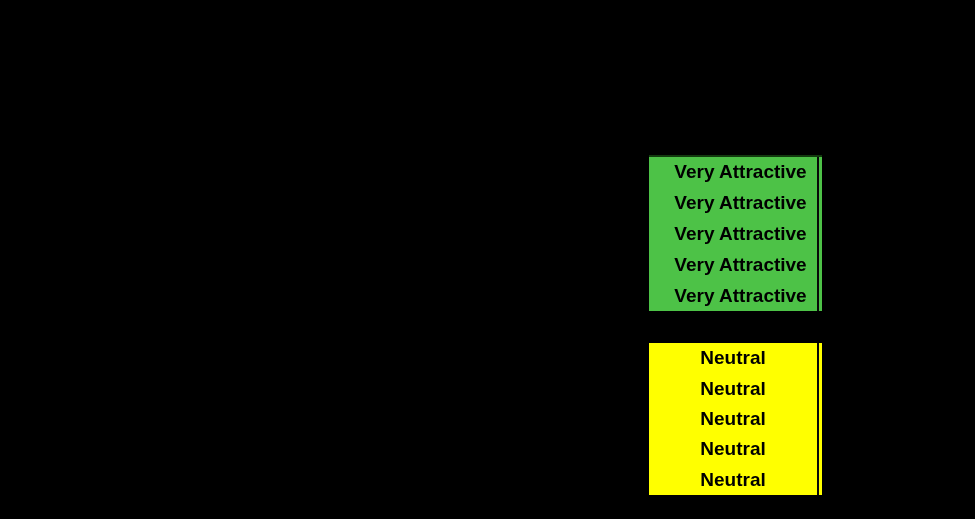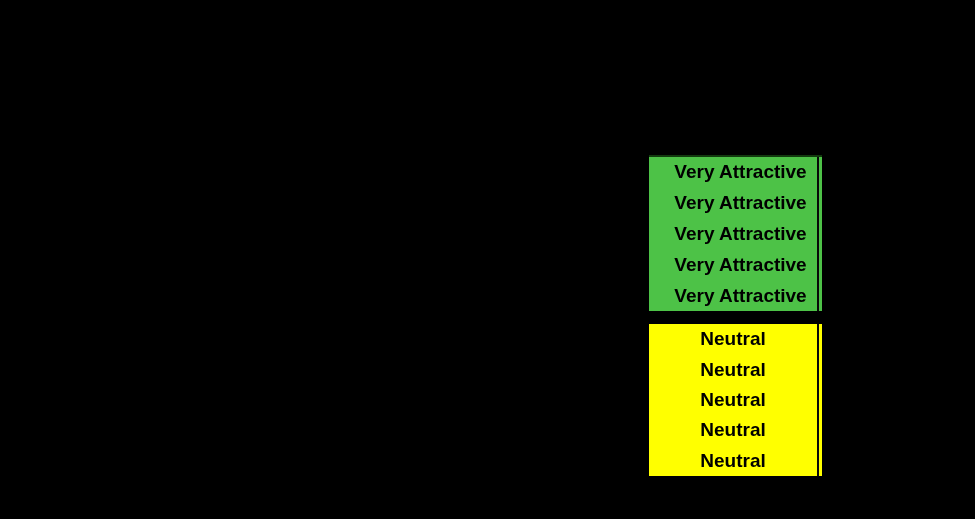--- a/index.html
+++ b/index.html
@@ -21,21 +21,21 @@
     width: 173px;
     box-sizing: border-box;
   }
   .cell-block.green {
     top: 155px;
     height: 156px;
     background: var(--green-fill, #4DC247);
     border-top: 2px solid var(--green-border, #123A0E);
   }
   .cell-block.yellow {
-    top: 324px;
+    top: 343px;
     height: 152px;
     background: var(--yellow-fill, #FFFF00);
   }
   
   .grid-line {
     position: absolute;
     top: 0;
     bottom: 0;
     right: 3px;
     width: 2px;

